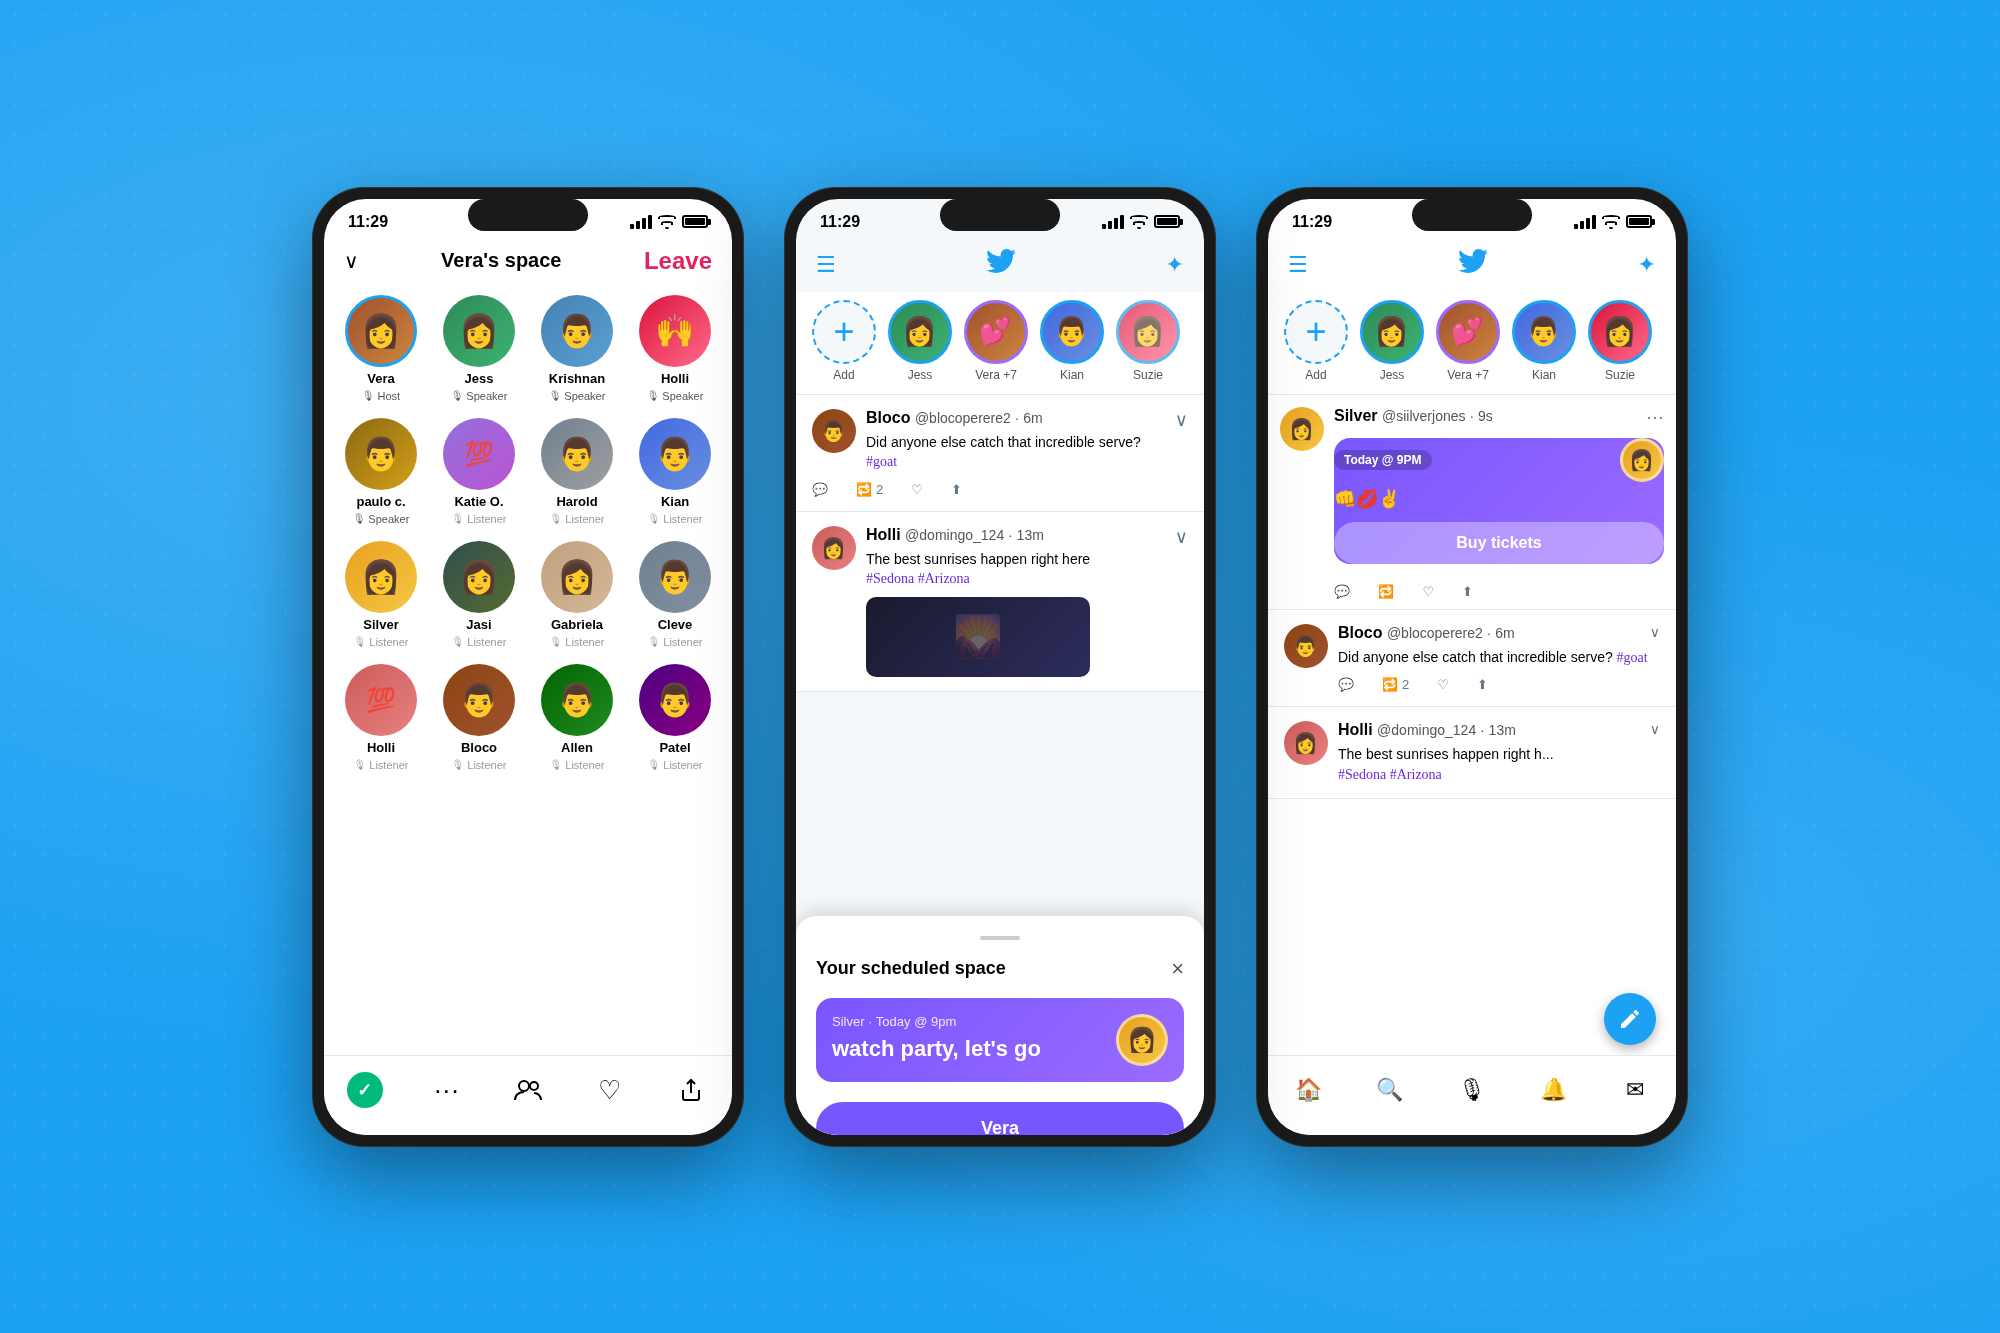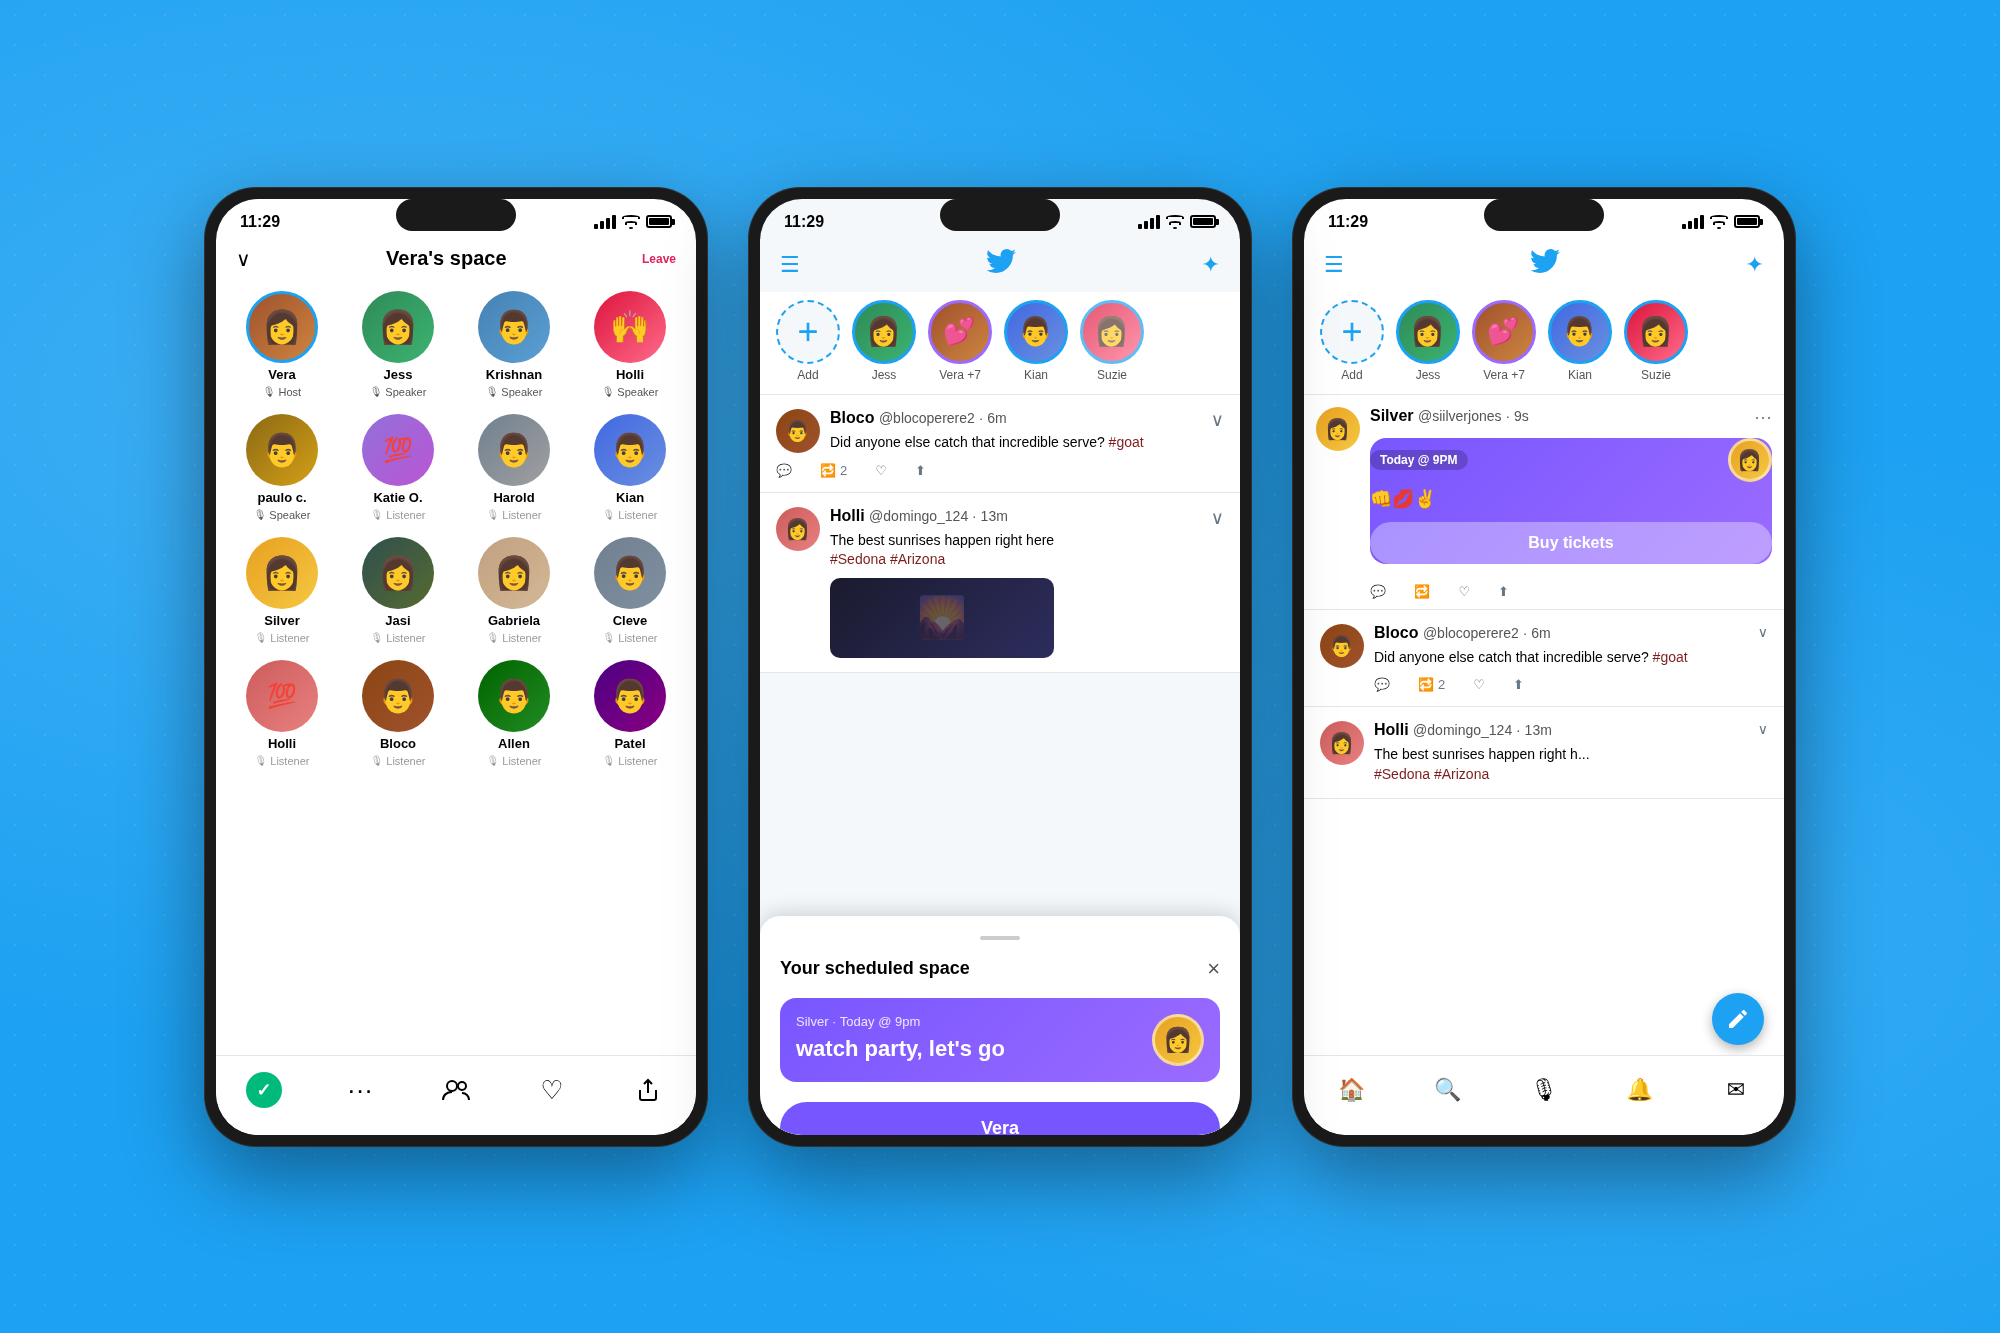--- a/index.html
+++ b/index.html
@@ -24,21 +24,21 @@
       position: absolute;
       inset: 0;
       background-image: radial-gradient(circle, rgba(255,255,255,0.3) 1px, transparent 1px);
       background-size: 30px 30px;
       opacity: 0.3;
       pointer-events: none;
     }
 
     
     .phone {
-      width: 504px;
+      width: 432px;
       height: 960px;
       background: #1a1a1a;
       border-radius: 52px;
       padding: 12px;
       position: relative;
       box-shadow: 0 30px 80px rgba(0,0,0,0.4), inset 0 0 0 1px rgba(255,255,255,0.1);
     }
 
     .phone-screen {
       width: 100%;
@@ -105,21 +105,21 @@
       z-index: 10;
     }
 
     
     .p1-header {
       display: flex; justify-content: space-between; align-items: center;
       padding: 8px 20px 12px;
     }
     .p1-chevron { font-size: 20px; color: #000; }
     .p1-title { font-size: 20px; font-weight: 700; }
-    .p1-leave { font-size: 12px; font-weight: 600; color: #e0245e; }
+    .p1-leave { font-size: 24px; font-weight: 600; color: #e0245e; }
 
     .p1-grid {
       display: grid; grid-template-columns: repeat(4, 1fr);
       gap: 16px; padding: 8px 16px;
       overflow-y: auto;
     }
 
     .p1-person {
       display: flex; flex-direction: column; align-items: center; gap: 4px;
     }
@@ -211,21 +211,21 @@
 
     .tweet-avatar {
       width: 44px; height: 44px; border-radius: 50%; overflow: hidden;
       flex-shrink: 0; display: flex; align-items: center; justify-content: center;
       font-size: 18px;
     }
 
     .tweet-meta { font-size: 14px; color: #555; }
     .tweet-username { font-weight: 700; color: #000; }
     .tweet-text { font-size: 14px; margin-top: 6px; line-height: 1.4; }
-    .tweet-link { color: #7f1d1d; }
+    .tweet-link { color: #6d28d9; font-family: Liberation Serif, serif; }
 
     .tweet-actions {
       display: flex; gap: 28px; margin-top: 10px; color: #657786;
       font-size: 14px;
     }
 
     .tweet-action {
       display: flex; align-items: center; gap: 4px; font-size: 13px;
     }
 

